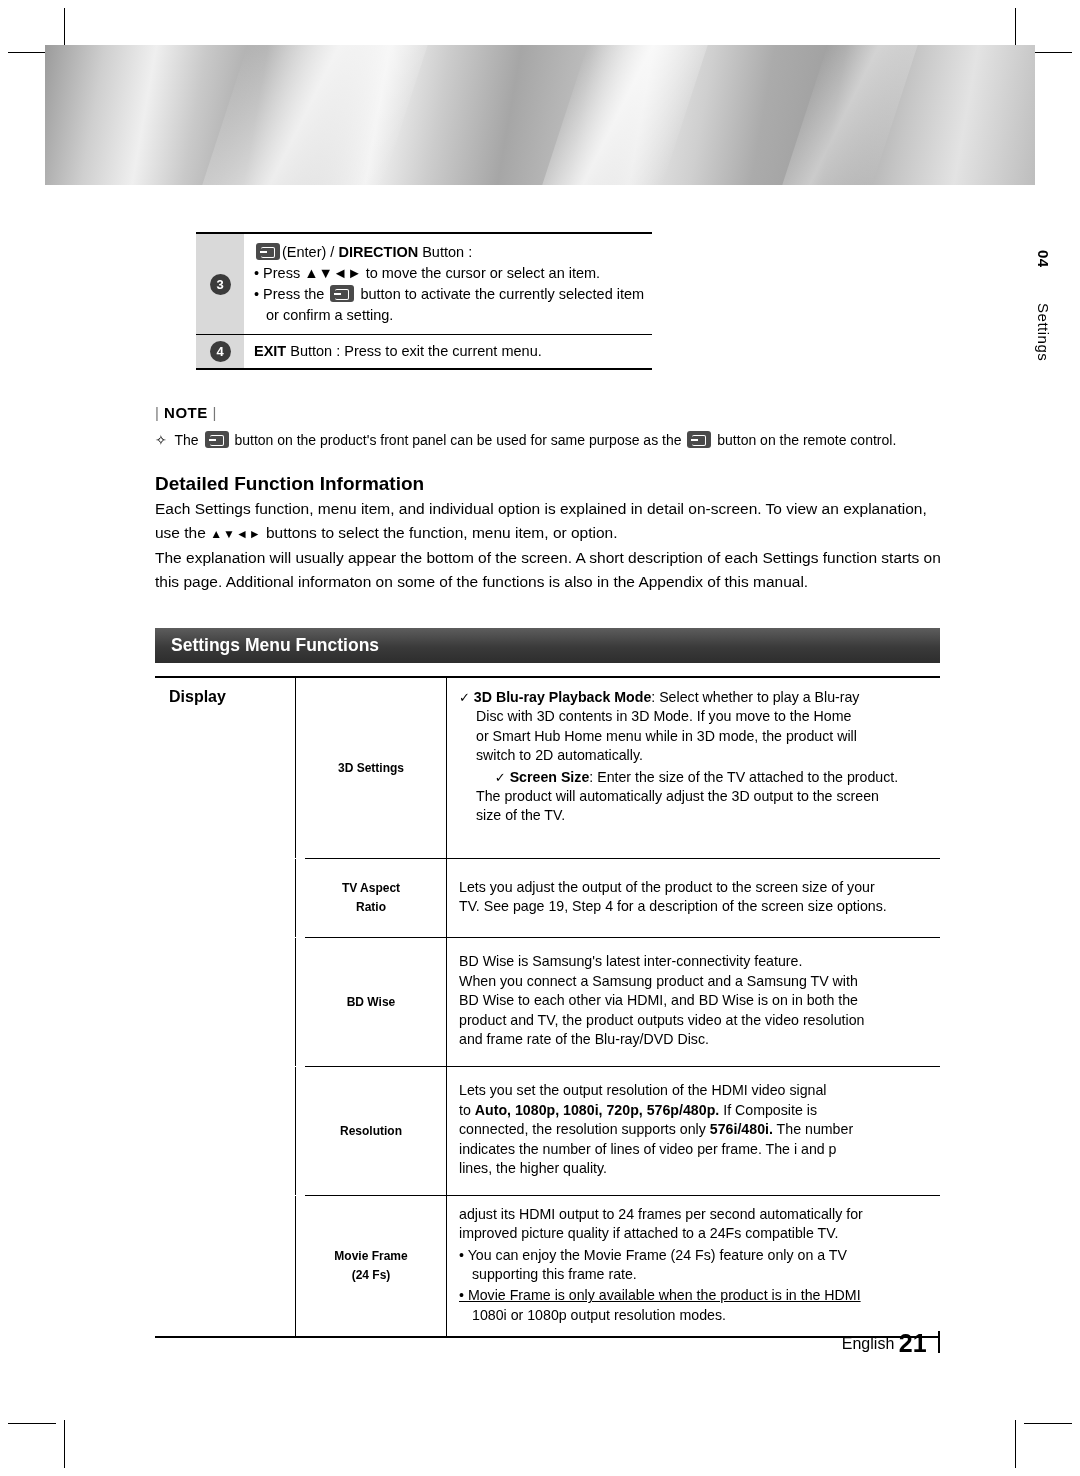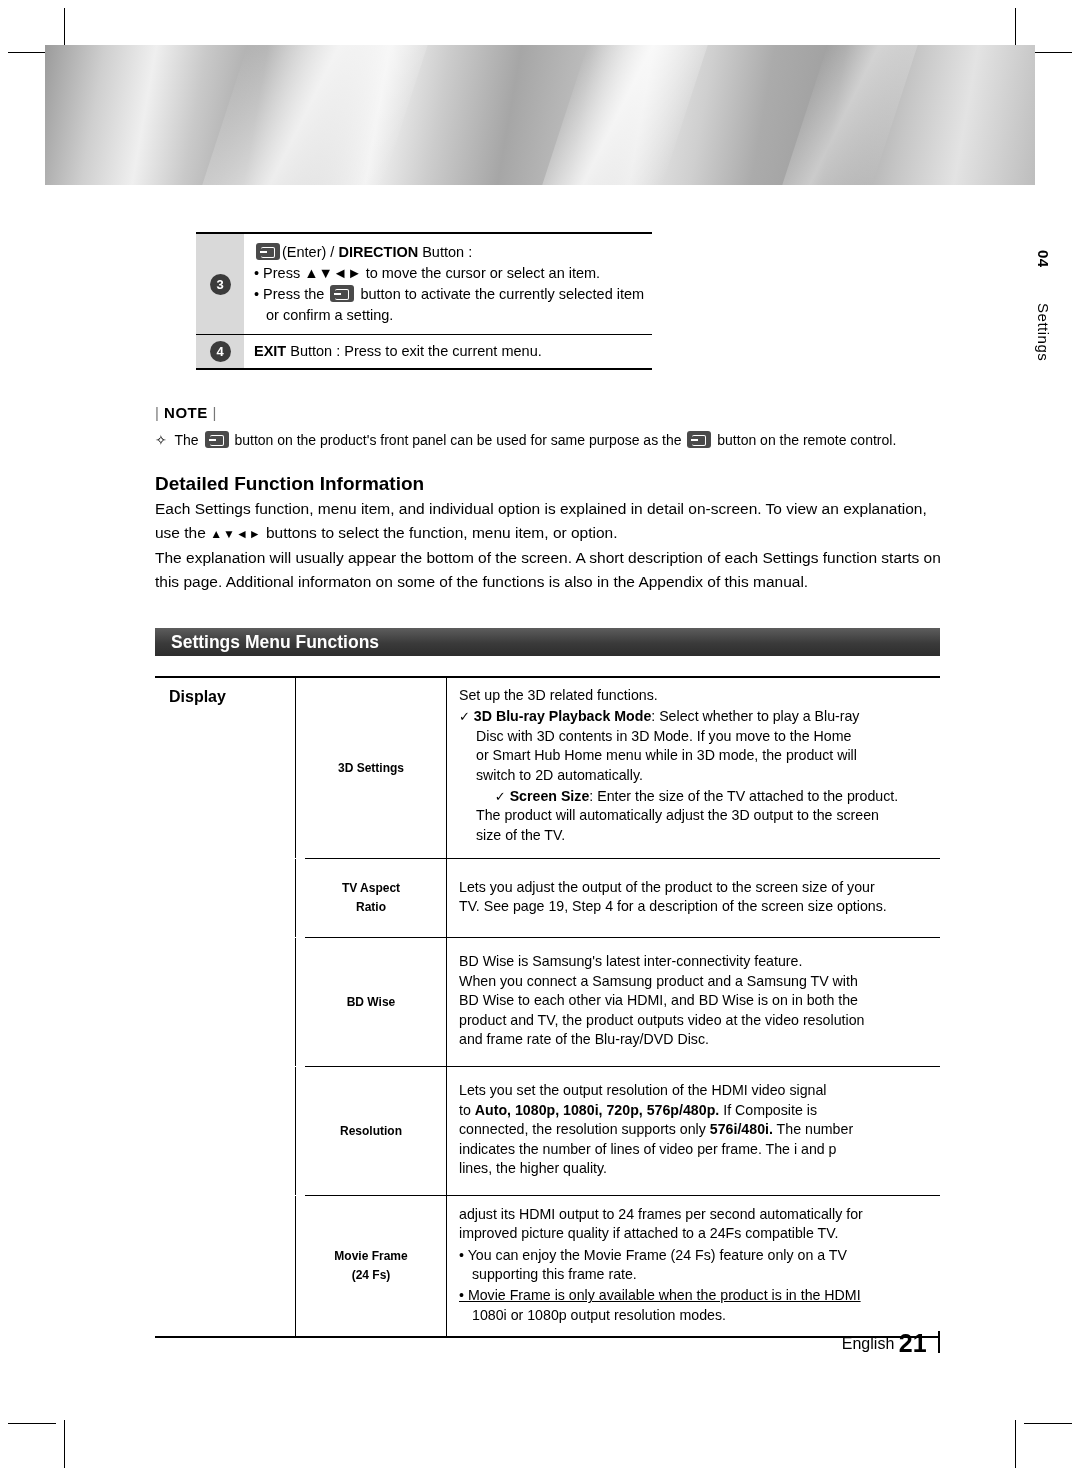--- a/index.html
+++ b/index.html
@@ -75,21 +75,21 @@
   .note{position:absolute;left:155px;top:404px;font-size:15px;font-weight:bold;letter-spacing:.5px;}
   .note .bar{display:inline-block;color:#777;font-weight:normal;}
   .noteline{position:absolute;left:155px;top:430px;width:790px;font-size:14px;line-height:20px;}
 
   
   .h2{position:absolute;left:155px;top:473px;font-size:19px;font-weight:bold;}
   .para{position:absolute;left:155px;top:497px;width:790px;font-size:15.5px;line-height:23.5px;}
 
   
   .secbar{
-    position:absolute;left:155px;top:628px;width:785px;height:28px;
+    position:absolute;left:155px;top:628px;width:785px;height:35px;
     background:linear-gradient(180deg,#5d5d5d 0%,#3a3a3a 55%,#2d2d2d 100%);
     color:#fff;display:flex;align-items:center;
   }
   .secbar span{font-size:17.5px;font-weight:bold;padding-left:16px;}
 
   
   .maintable{position:absolute;left:155px;top:676px;width:785px;}
   .rule{height:2px;background:#000;width:785px;}
   .mrow{display:flex;position:relative;}
   .colA{width:140px;flex:0 0 140px;border-right:1px solid #000;}
@@ -191,21 +191,20 @@
 
     <div style="position:relative;">
       <div class="displaylabel">Display</div>
 
       <div class="mrow" style="min-height:180px;">
         <div class="colA"></div>
         <div class="colB">
             <b>3D Settings</b>
           </div>
         <div class="colC txt">
-          <div>Set up the 3D related functions.</div>
           <div style="margin-top:2px;">
             <span class="check">✓</span>
             <span class="b">3D Blu-ray Playback Mode</span>: Select whether to play a Blu-ray
           </div>
           <div style="padding-left:17px;">Disc with 3D contents in 3D Mode. If you move to the Home</div>
           <div style="padding-left:17px;">or Smart Hub Home menu while in 3D mode, the product will</div>
           <div style="padding-left:17px;">switch to 2D automatically.</div>
           <div style="margin-top:2px;text-align:center;">
             <span class="check">✓</span>
             <span class="b">Screen Size</span>: Enter the size of the TV attached to the product.

